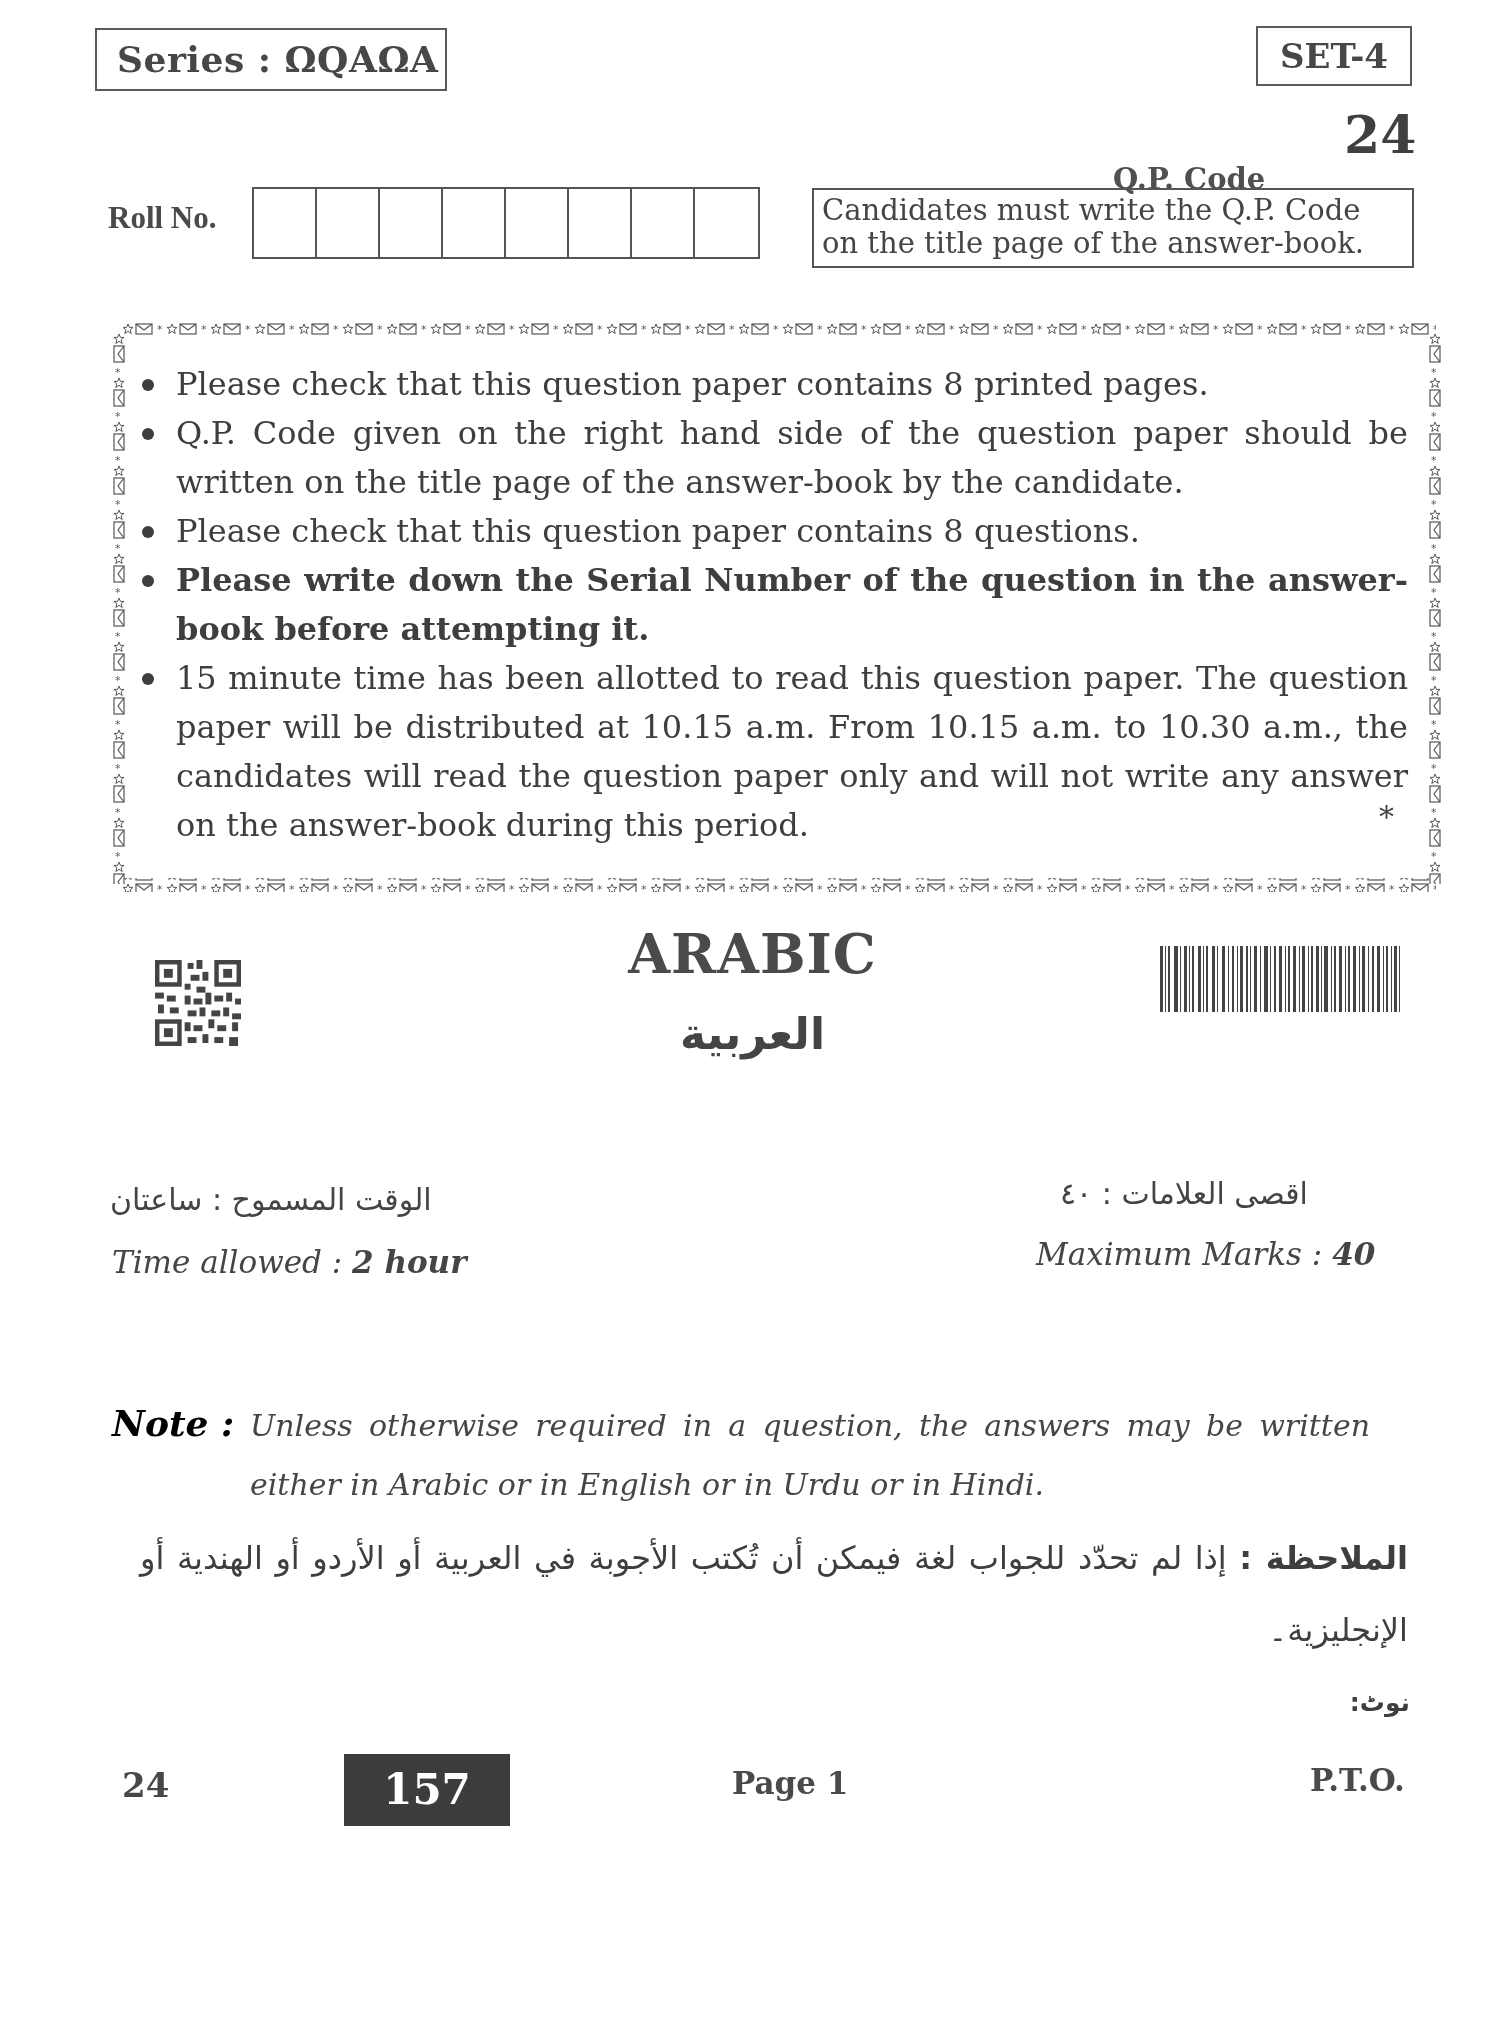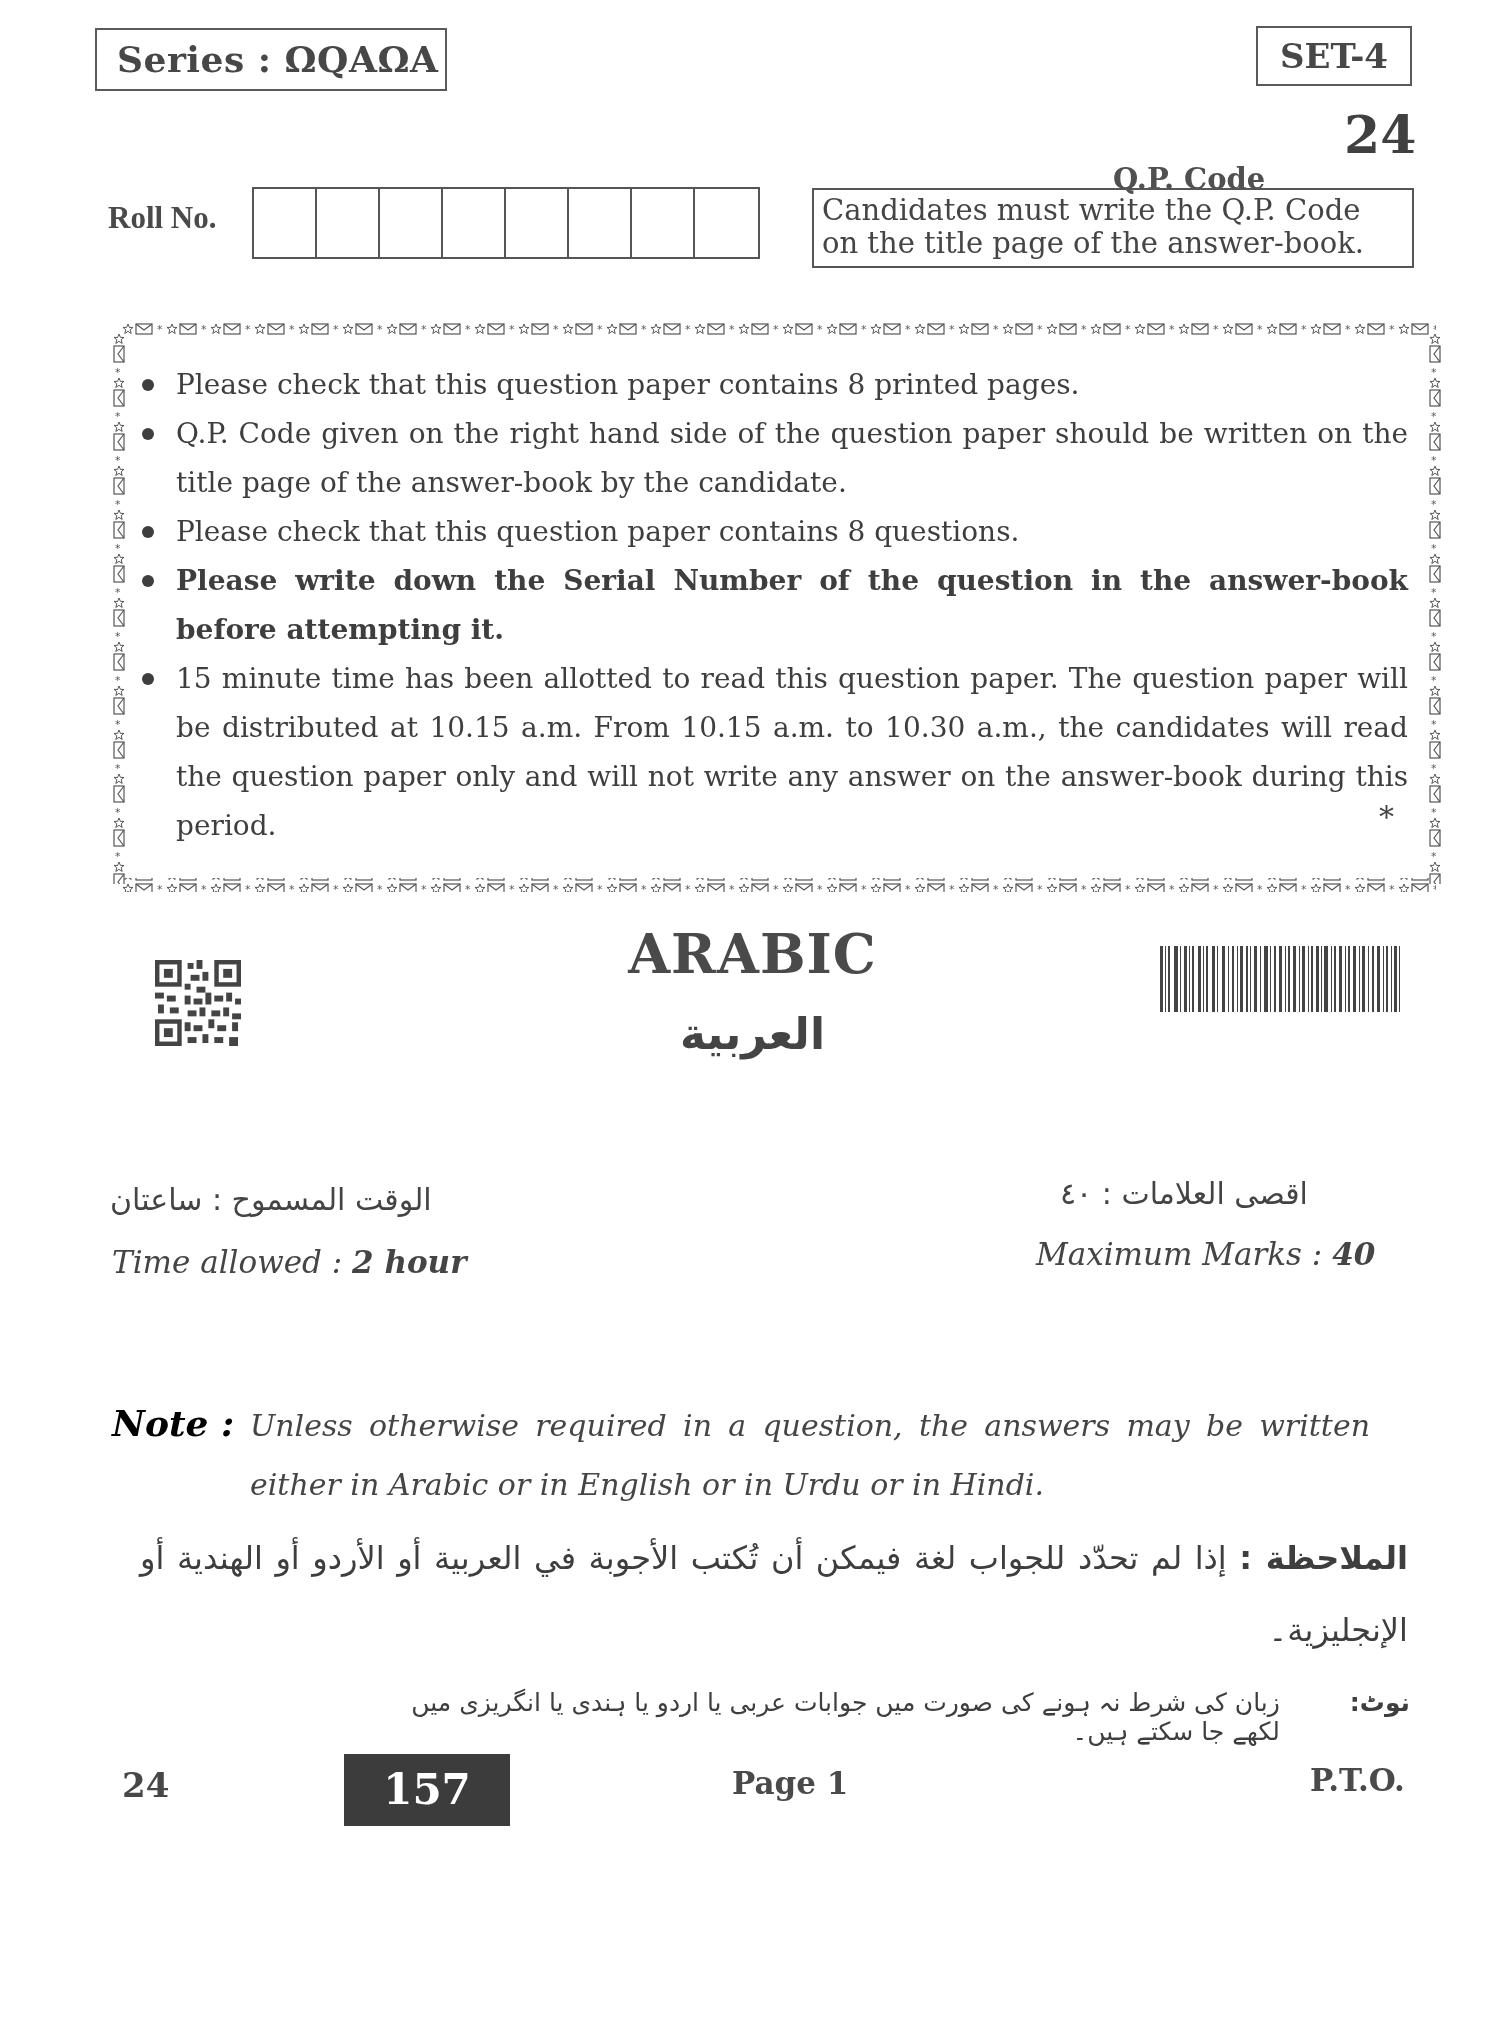--- a/index.html
+++ b/index.html
@@ -49,21 +49,21 @@
       font-family: "DejaVu Serif", serif;
     }
     .instr-box {
       left: 112px; top: 322px; width: 1330px; height: 570px;
       box-sizing: border-box;
     }
     .border-svg { position: absolute; left: 0; top: 0; }
     .instr-list {
       position: absolute; left: 28px; top: 38px; width: 1268px;
       margin: 0; padding: 0; list-style: none;
-      font-size: 28px; color: #3e3e3e;
+      font-size: 32px; color: #3e3e3e;
       font-family: "DejaVu Serif", serif;
     }
     .instr-list li {
       position: relative; padding-left: 36px; line-height: 49px; margin-bottom: 0;
       text-align: justify;
     }
     .instr-list li.bold { font-weight: bold; }
     .instr-list li::before {
       content: ""; position: absolute; left: 2px; top: 19px;
       width: 12px; height: 12px; border-radius: 50%; background: #3e3e3e;
@@ -323,19 +323,18 @@
 <div class="abs note-label">Note :</div>
 <div class="abs note-text">Unless otherwise required in a question, the answers may be written either in Arabic or in English or in Urdu or in Hindi.</div>
 
 <div class="abs note-ar">
   <span class="lbl">الملاحظة :</span>
   <span>إذا لم تحدّد للجواب لغة فيمكن أن تُكتب الأجوبة في العربية أو الأردو أو الهندية أو الإنجليزية۔</span>
 </div>
 
 <div class="abs note-ur">
   <span class="lbl">نوٹ:</span>
-  <span>زبان کی شرط نہ ہونے کی صورت میں جوابات عربی یا اردو یا ہندی یا انگریزی میں لکھے جا سکتے ہیں۔</span>
 </div>
 
 <div class="abs footer-code">24</div>
 <div class="abs footer-box">157</div>
 <div class="abs footer-page">Page 1</div>
 <div class="abs footer-pto">P.T.O.</div>
 
 </body></html>

